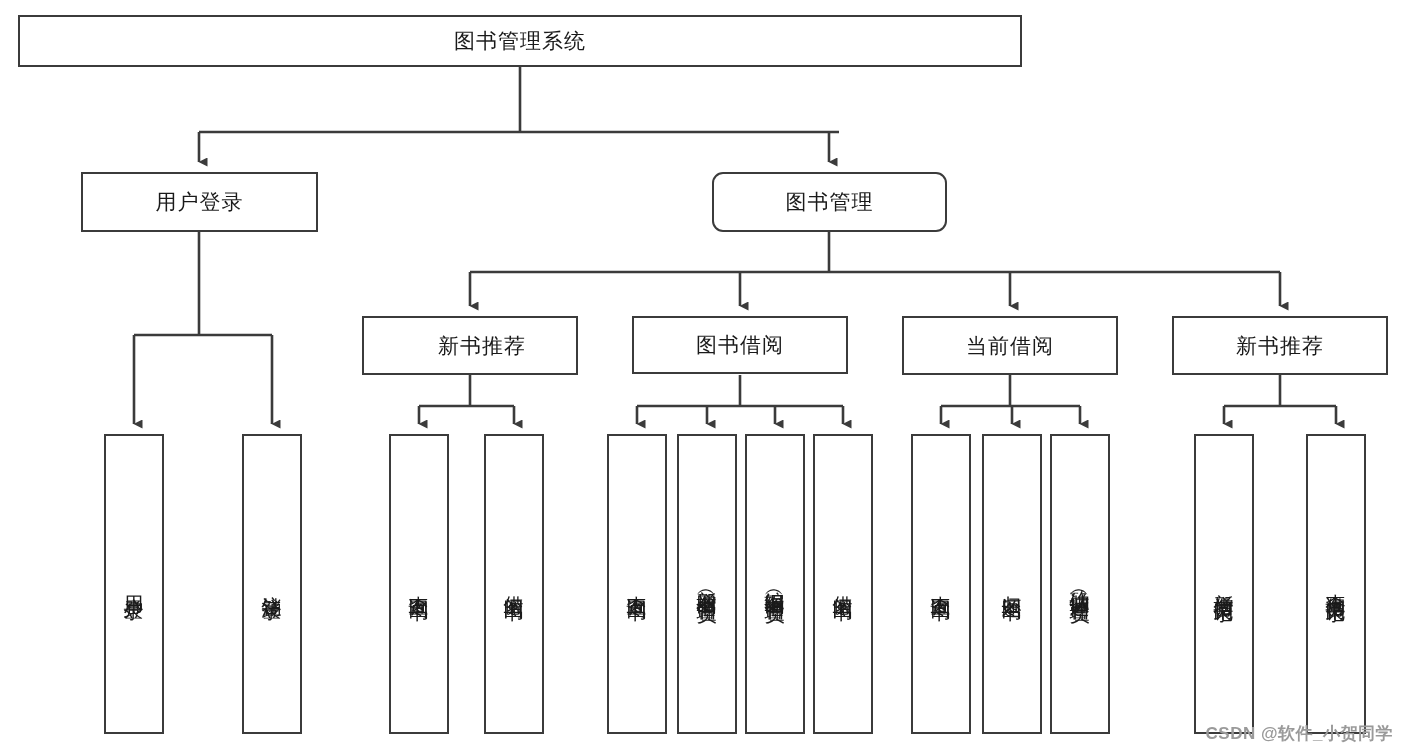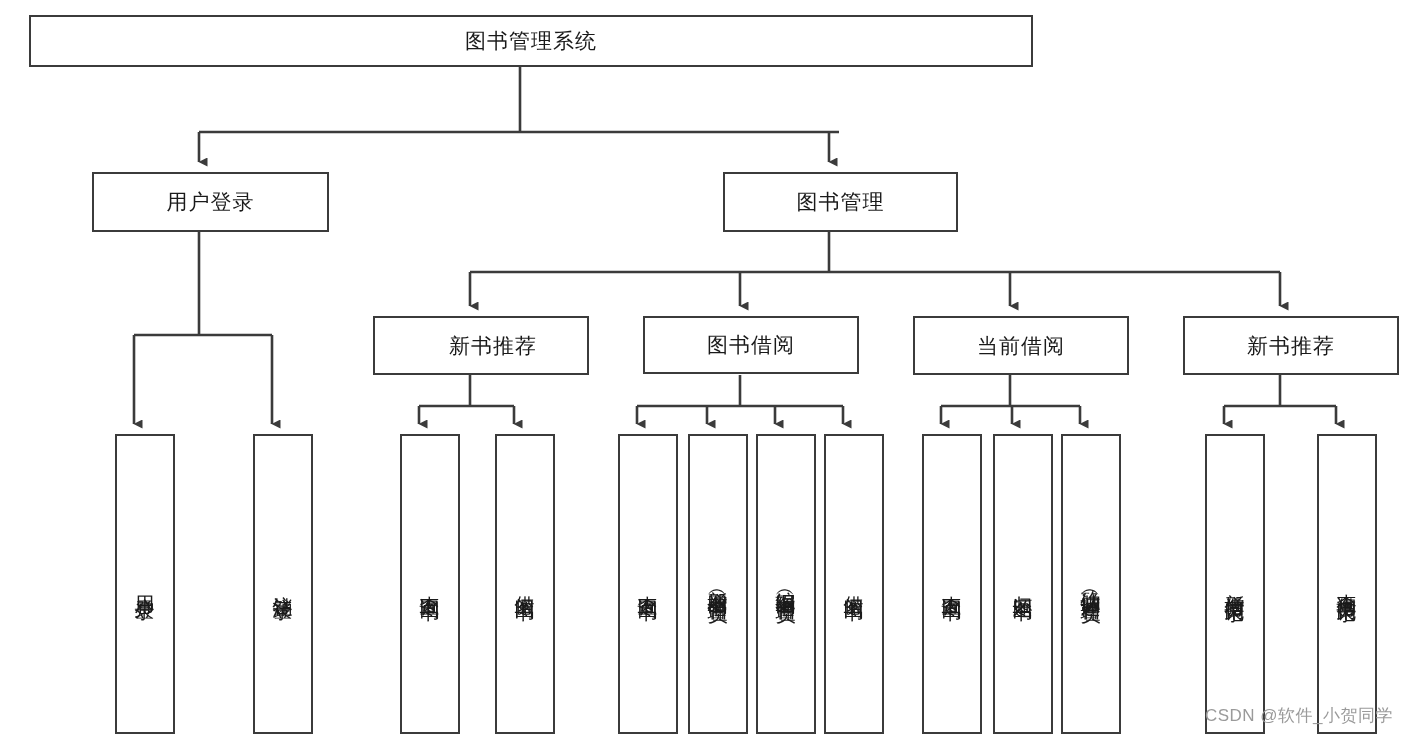--- a/index.html
+++ b/index.html
@@ -28,21 +28,20 @@
   }
   .node {
     position: absolute;
     box-sizing: border-box;
     background: #ffffff;
     border: 2px solid #3b3b3b;
     display: flex;
     align-items: center;
     justify-content: center;
     color: #1a1a1a;
-    margin-left: 11px;
   }
   .node.horizontal {
     font-size: 21px;
     letter-spacing: 1px;
   }
   .node.vertical {
     writing-mode: vertical-rl;
     text-orientation: upright;
     font-size: 20px;
     letter-spacing: 2px;
@@ -53,26 +52,27 @@
     text-align: center;
   }
   .node.vertical .vtext {
     writing-mode: vertical-rl;
     text-orientation: upright;
     white-space: nowrap;
   }
   .watermark {
     position: absolute;
     right: 12px;
-    bottom: 20px;
+    bottom: 2px;
     font-size: 17px;
     color: #9a9a9a;
     letter-spacing: 0.5px;
     user-select: none;
     white-space: nowrap;
+    font-weight: bold;
   }
 </style>
 </head>
 <body>
 
 <div id="diagram-root">
 
   <svg class="connectors" viewBox="0 0 1405 747" xmlns="http://www.w3.org/2000/svg">
     <defs>
       <marker id="arrow" markerWidth="10" markerHeight="10" refX="4.5" refY="8.5" orient="auto" markerUnits="userSpaceOnUse">
@@ -123,21 +123,21 @@
     </g>
   </svg>
 
   <div class="node horizontal" style="left:18px; top:15px; width:1004px; height:52px;">
     <span>图书管理系统</span>
   </div>
 
   <div class="node horizontal" style="left:81px; top:172px; width:237px; height:60px;">
     <span>用户登录</span>
   </div>
-  <div class="node horizontal" style="left:712px; top:172px; width:235px; height:60px;">
+  <div class="node horizontal" style="left:712px; top:172px; width:235px; height:60px;border-radius:11px;">
     <span>图书管理</span>
   </div>
 
   <div class="node horizontal" style="left:362px; top:316px; width:216px; height:59px;padding-left:24px;">
     <span>新书推荐</span>
   </div>
   <div class="node horizontal" style="left:632px; top:316px; width:216px; height:58px;">
     <span>图书借阅</span>
   </div>
   <div class="node horizontal" style="left:902px; top:316px; width:216px; height:59px;">

